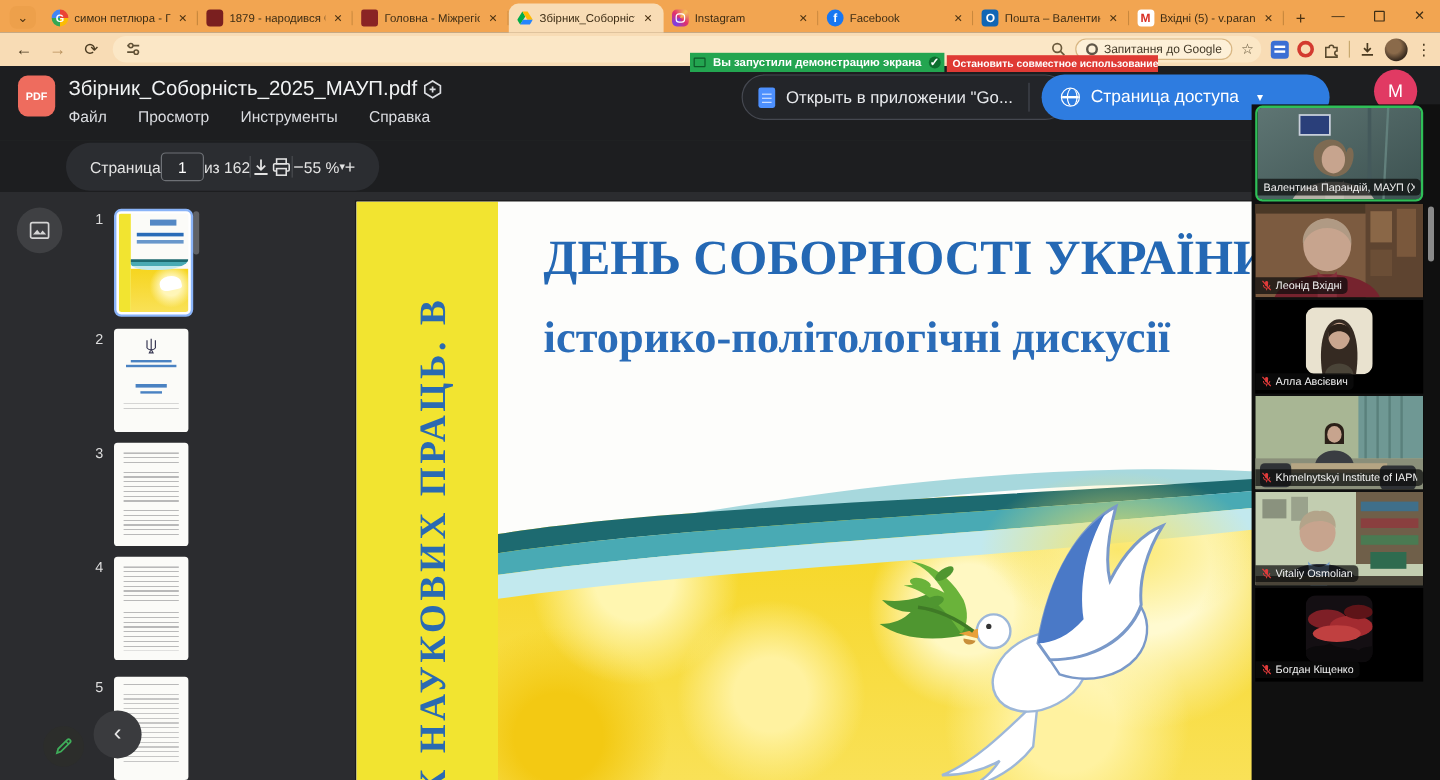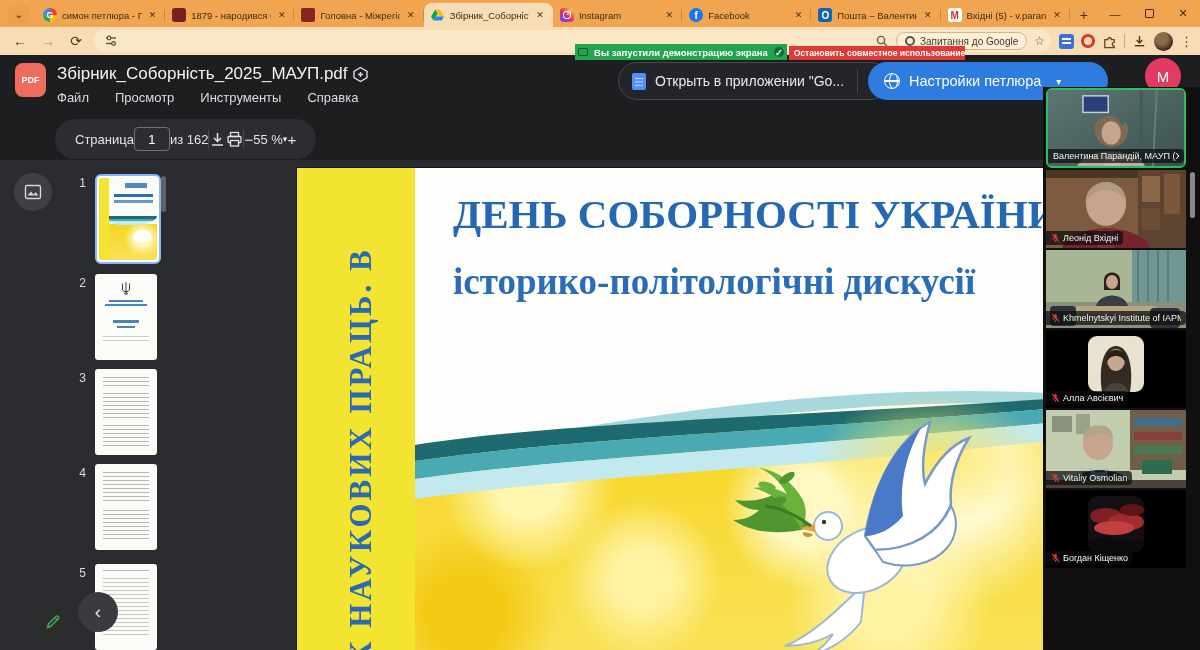--- a/index.html
+++ b/index.html
@@ -313,21 +313,21 @@
     <div class="openbtn">
       <span class="docpart">
         <span class="docic"></span>
         <span class="otext">Открыть в приложении "Go...</span>
       </span>
       <span class="osep"></span>
       <span class="ocaret">▾</span>
     </div>
     <div class="sharebtn">
       <span class="globe"></span>
-      <span class="gtext">Настройки петлюра</span>
+      <span class="gtext">Страница доступа</span>
       <span class="gcaret">▾</span>
     </div>
     <div class="acctavatar">M</div>
   </div>
 
   <div class="pdftoolbar">
     <div class="toolgroup">
       <span class="tl">Страница</span>
       <input class="pageinput" value="1" style="">
       <span class="tl">из 162</span>
@@ -502,20 +502,41 @@
             <rect x="4.4" y="0.8" width="3.2" height="6" rx="1.6" fill="#e23b3b"></rect>
             <path d="M2.4 5.4a3.6 3.6 0 0 0 7.2 0" stroke="#e23b3b" stroke-width="1.1" fill="none"></path>
             <line x1="6" y1="9" x2="6" y2="11.2" stroke="#e23b3b" stroke-width="1.1"></line>
             <line x1="1.4" y1="0.8" x2="10.6" y2="11" stroke="#e23b3b" stroke-width="1.4"></line>
           </svg>
           <span>Леонід Вхідні</span>
         </div>
       </div>
 
       <div class="tile">
+        <div class="avatarbox">
+          <svg viewBox="0 0 56 56" width="56" height="56">
+            <rect width="56" height="56" fill="#e9e2cf"></rect>
+            <path d="M14 56 C10 30 16 10 28 10 C40 10 46 30 42 56 Z" fill="#352a22"></path>
+            <ellipse cx="28" cy="24" rx="9" ry="11" fill="#c9a68f"></ellipse>
+            <path d="M19 20 C20 12 36 12 37 20 L37 26 C34 18 22 18 19 26 Z" fill="#2c2119"></path>
+            <path d="M16 56 C18 44 38 44 40 56 Z" fill="#4a4438"></path>
+          </svg>
+        </div>
+        <div class="namelabel">
+          <svg class="micmuted" viewBox="0 0 12 12">
+            <rect x="4.4" y="0.8" width="3.2" height="6" rx="1.6" fill="#e23b3b"></rect>
+            <path d="M2.4 5.4a3.6 3.6 0 0 0 7.2 0" stroke="#e23b3b" stroke-width="1.1" fill="none"></path>
+            <line x1="6" y1="9" x2="6" y2="11.2" stroke="#e23b3b" stroke-width="1.1"></line>
+            <line x1="1.4" y1="0.8" x2="10.6" y2="11" stroke="#e23b3b" stroke-width="1.4"></line>
+          </svg>
+          <span>Алла Авсієвич</span>
+        </div>
+      </div>
+
+      <div class="tile">
         <svg class="scene" viewBox="0 0 140 78" preserveAspectRatio="none">
           <rect width="140" height="78" fill="#a8b694"></rect>
           <rect x="86" y="0" width="54" height="52" fill="#6f9894"></rect>
           <line x1="92" y1="0" x2="92" y2="52" stroke="#5a807c" stroke-width="2"></line>
           <line x1="102" y1="0" x2="102" y2="52" stroke="#5a807c" stroke-width="2"></line>
           <line x1="112" y1="0" x2="112" y2="52" stroke="#5a807c" stroke-width="2"></line>
           <line x1="122" y1="0" x2="122" y2="52" stroke="#5a807c" stroke-width="2"></line>
           <rect x="0" y="52" width="140" height="26" fill="#8a8f7a"></rect>
           <path d="M58 30 C58 20 74 20 74 30 L74 40 58 40Z" fill="#2b2018"></path>
           <ellipse cx="66" cy="32" rx="6" ry="7" fill="#c7a48e"></ellipse>
@@ -525,41 +546,20 @@
           <rect x="104" y="58" width="30" height="20" rx="4" fill="#2f3236"></rect>
         </svg>
         <div class="namelabel">
           <svg class="micmuted" viewBox="0 0 12 12">
             <rect x="4.4" y="0.8" width="3.2" height="6" rx="1.6" fill="#e23b3b"></rect>
             <path d="M2.4 5.4a3.6 3.6 0 0 0 7.2 0" stroke="#e23b3b" stroke-width="1.1" fill="none"></path>
             <line x1="6" y1="9" x2="6" y2="11.2" stroke="#e23b3b" stroke-width="1.1"></line>
             <line x1="1.4" y1="0.8" x2="10.6" y2="11" stroke="#e23b3b" stroke-width="1.4"></line>
           </svg>
           <span>Khmelnytskyi Institute of IAPM</span>
-        </div>
-      </div>
-
-      <div class="tile">
-        <div class="avatarbox">
-          <svg viewBox="0 0 56 56" width="56" height="56">
-            <rect width="56" height="56" fill="#e9e2cf"></rect>
-            <path d="M14 56 C10 30 16 10 28 10 C40 10 46 30 42 56 Z" fill="#352a22"></path>
-            <ellipse cx="28" cy="24" rx="9" ry="11" fill="#c9a68f"></ellipse>
-            <path d="M19 20 C20 12 36 12 37 20 L37 26 C34 18 22 18 19 26 Z" fill="#2c2119"></path>
-            <path d="M16 56 C18 44 38 44 40 56 Z" fill="#4a4438"></path>
-          </svg>
-        </div>
-        <div class="namelabel">
-          <svg class="micmuted" viewBox="0 0 12 12">
-            <rect x="4.4" y="0.8" width="3.2" height="6" rx="1.6" fill="#e23b3b"></rect>
-            <path d="M2.4 5.4a3.6 3.6 0 0 0 7.2 0" stroke="#e23b3b" stroke-width="1.1" fill="none"></path>
-            <line x1="6" y1="9" x2="6" y2="11.2" stroke="#e23b3b" stroke-width="1.1"></line>
-            <line x1="1.4" y1="0.8" x2="10.6" y2="11" stroke="#e23b3b" stroke-width="1.4"></line>
-          </svg>
-          <span>Алла Авсієвич</span>
         </div>
       </div>
 
       <div class="tile">
         <svg class="scene" viewBox="0 0 140 78" preserveAspectRatio="none">
           <rect width="140" height="78" fill="#c2cdb0"></rect>
           <rect x="6" y="6" width="20" height="16" fill="#8a927e"></rect>
           <rect x="30" y="4" width="14" height="20" fill="#9aa28c"></rect>
           <rect x="84" y="0" width="56" height="60" fill="#6f5f49"></rect>
           <rect x="88" y="8" width="48" height="8" fill="#3f6f8a"></rect>

